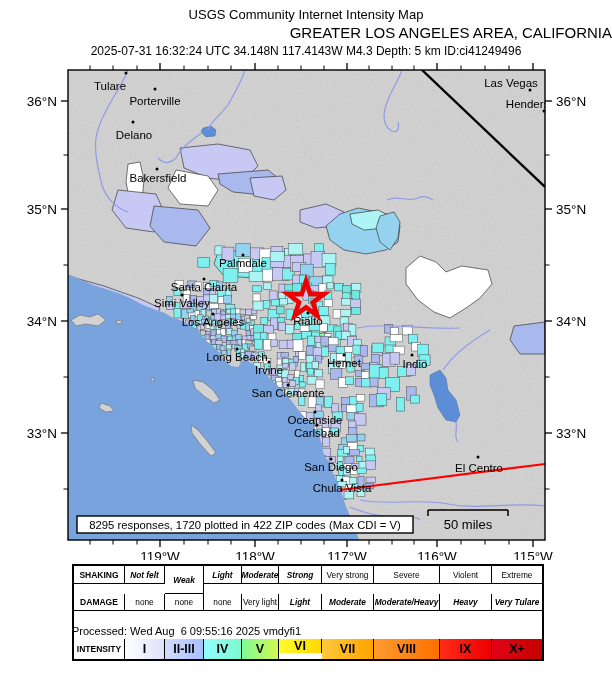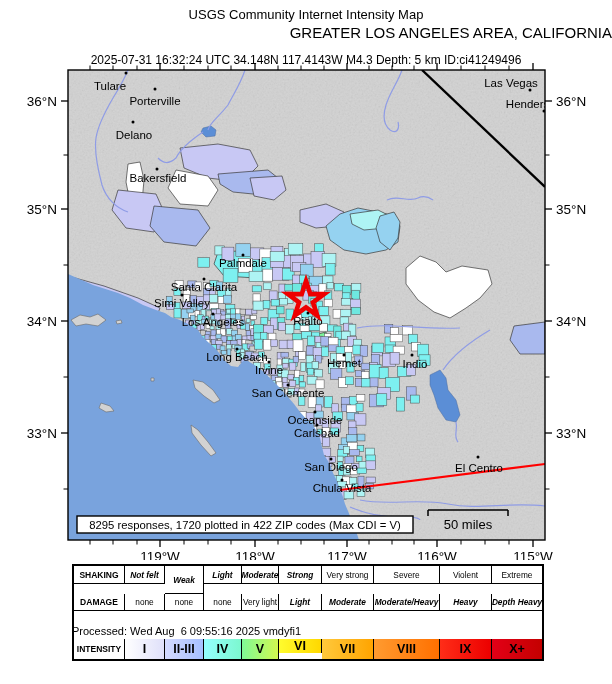--- a/index.html
+++ b/index.html
@@ -1,21 +1,21 @@
 <!DOCTYPE html>
 <html><head>
 <meta charset="utf-8">
 <style>
   html,body{margin:0;padding:0;background:#fff;}
   .page{position:relative;width:612px;height:684px;background:#ffffff;overflow:hidden;
         font-family:"Liberation Sans",sans-serif;color:#000;}
   .title-line{position:absolute;left:0;width:612px;text-align:center;white-space:nowrap;}
   #t1{top:7px;font-size:13px;}
   #t2{top:24px;font-size:15px;text-align:right;}
-  #t3{top:53px;font-size:12px;}
+  #t3{top:44px;font-size:12px;}
   #map-svg{position:absolute;left:0;top:60px;}
   svg text{font-family:"Liberation Sans",sans-serif;}
   .axis-label{font-size:13.5px;fill:#000;}
   .city-label{font-size:11.5px;fill:#000;}
   #legend{position:absolute;left:72px;top:564px;border:2px solid #000;background:#fff;}
   .lg-row{display:flex;}
   .lg-cell{box-sizing:border-box;border-right:1px solid #000;border-bottom:1px solid #000;
            display:flex;align-items:center;justify-content:center;white-space:nowrap;
            overflow:hidden;font-size:8.3px;}
   .lg-row:last-child .lg-cell{border-bottom:none;margin-top:28px;}
@@ -693,21 +693,21 @@
       <div class="lg-row">
         <div class="lg-cell lg-head" style="width: 51px; height: 17px;">DAMAGE</div>
         <div class="lg-cell" style="width: 40px; height: 17px;">none</div>
         <div class="lg-cell" style="width: 39px; height: 17px;">none</div>
         <div class="lg-cell" style="width: 38px; height: 17px;">none</div>
         <div class="lg-cell" style="width: 37px; height: 17px;">Very light</div>
         <div class="lg-cell bi" style="width: 43px; height: 17px;">Light</div>
         <div class="lg-cell bi" style="width: 52px; height: 17px;">Moderate</div>
         <div class="lg-cell bi" style="width: 66px; height: 17px;">Moderate/Heavy</div>
         <div class="lg-cell bi" style="width: 52px; height: 17px;">Heavy</div>
-        <div class="lg-cell bi" style="width: 50px; height: 17px;">Depth Heavy</div>
+        <div class="lg-cell bi" style="width: 50px; height: 17px;">Very Tulare</div>
       </div>
       <div class="lg-row">
         <div class="lg-cell lg-head" style="width: 51px; height: 20px;">INTENSITY</div>
         <div class="lg-cell intensity-txt" style="width: 40px; height: 20px; background: linear-gradient(90deg, rgb(255, 255, 255), rgb(223, 224, 250));">I</div>
         <div class="lg-cell intensity-txt" style="width: 39px; height: 20px; background: linear-gradient(90deg, rgb(212, 218, 255), rgb(166, 192, 255));">II-III</div>
         <div class="lg-cell intensity-txt" style="width: 38px; height: 20px; background: linear-gradient(90deg, rgb(148, 255, 255), rgb(124, 248, 207));">IV</div>
         <div class="lg-cell intensity-txt" style="width: 37px; height: 20px; background: linear-gradient(90deg, rgb(127, 250, 150), rgb(210, 247, 79));">V</div>
         <div class="lg-cell intensity-txt" style="width: 43px; height: 14px; background: linear-gradient(90deg, rgb(255, 252, 46), rgb(255, 216, 0));">VI</div>
         <div class="lg-cell intensity-txt" style="width: 52px; height: 20px; background: linear-gradient(90deg, rgb(255, 201, 60), rgb(255, 164, 0));">VII</div>
         <div class="lg-cell intensity-txt" style="width: 66px; height: 20px; background: linear-gradient(90deg, rgb(255, 155, 48), rgb(255, 112, 0));">VIII</div>

